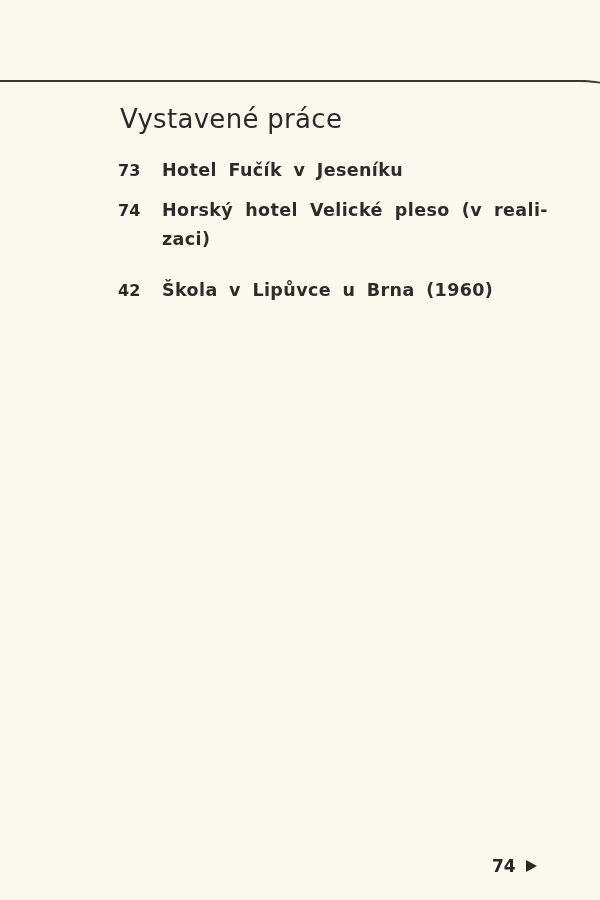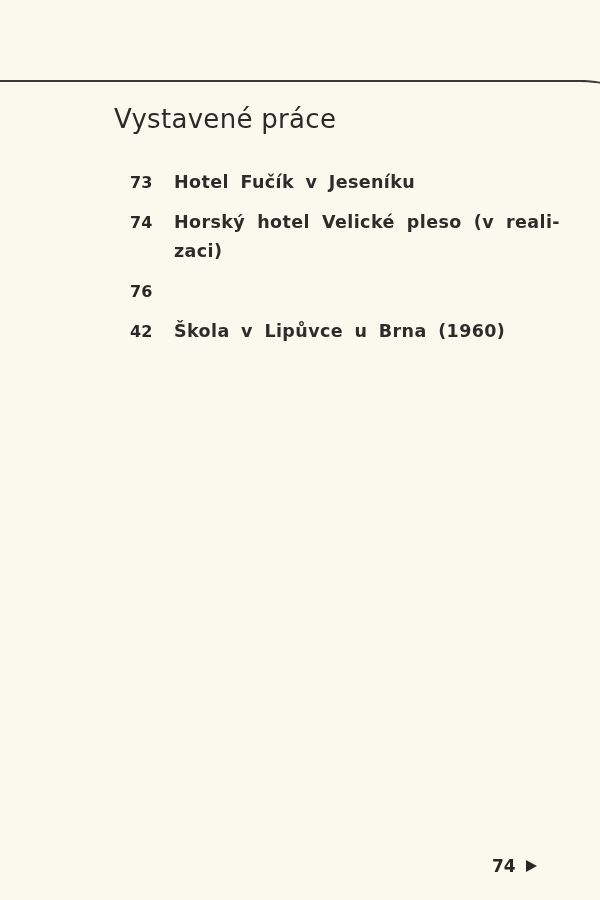--- a/index.html
+++ b/index.html
@@ -27,34 +27,34 @@
       position: absolute;
       left: 560px;
       top: 80px;
       width: 60px;
       height: 30px;
       border-top: 2px solid #3a3836;
       border-top-right-radius: 40px 14px;
     }
     .title {
       position: absolute;
-      left: 114px;
+      left: 120px;
       top: 104px;
       font-size: 26px;
       font-weight: 400;
       letter-spacing: 0.3px;
       color: #2c2a28;
       margin: 0;
     }
     .list {
       position: absolute;
       left: 114px;
       top: 152px;
       width: 430px;
-      margin: 16px;
+      margin: 4px;
       padding: 0;
       list-style: none;
     }
     .item {
       display: flex;
       margin-bottom: 11px;
     }
     .num {
       width: 44px;
       flex: 0 0 44px;
@@ -105,21 +105,20 @@
 <ul class="list">
   <li class="item">
     <span class="num">73</span>
     <span class="text">Hotel Fučík v Jeseníku</span>
   </li>
   <li class="item">
     <span class="num">74</span>
     <span class="text">Horský hotel Velické pleso (v reali- zaci)</span>
   </li>
   <li class="item">
-    <span class="num">76</span>
   </li>
   <li class="item">
     <span class="num">42</span>
     <span class="text">Škola v Lipůvce u Brna (1960)</span>
   </li>
 </ul>
 
 <div class="pager">
   <span class="page-num">74</span>
   <span class="arrow"></span>

